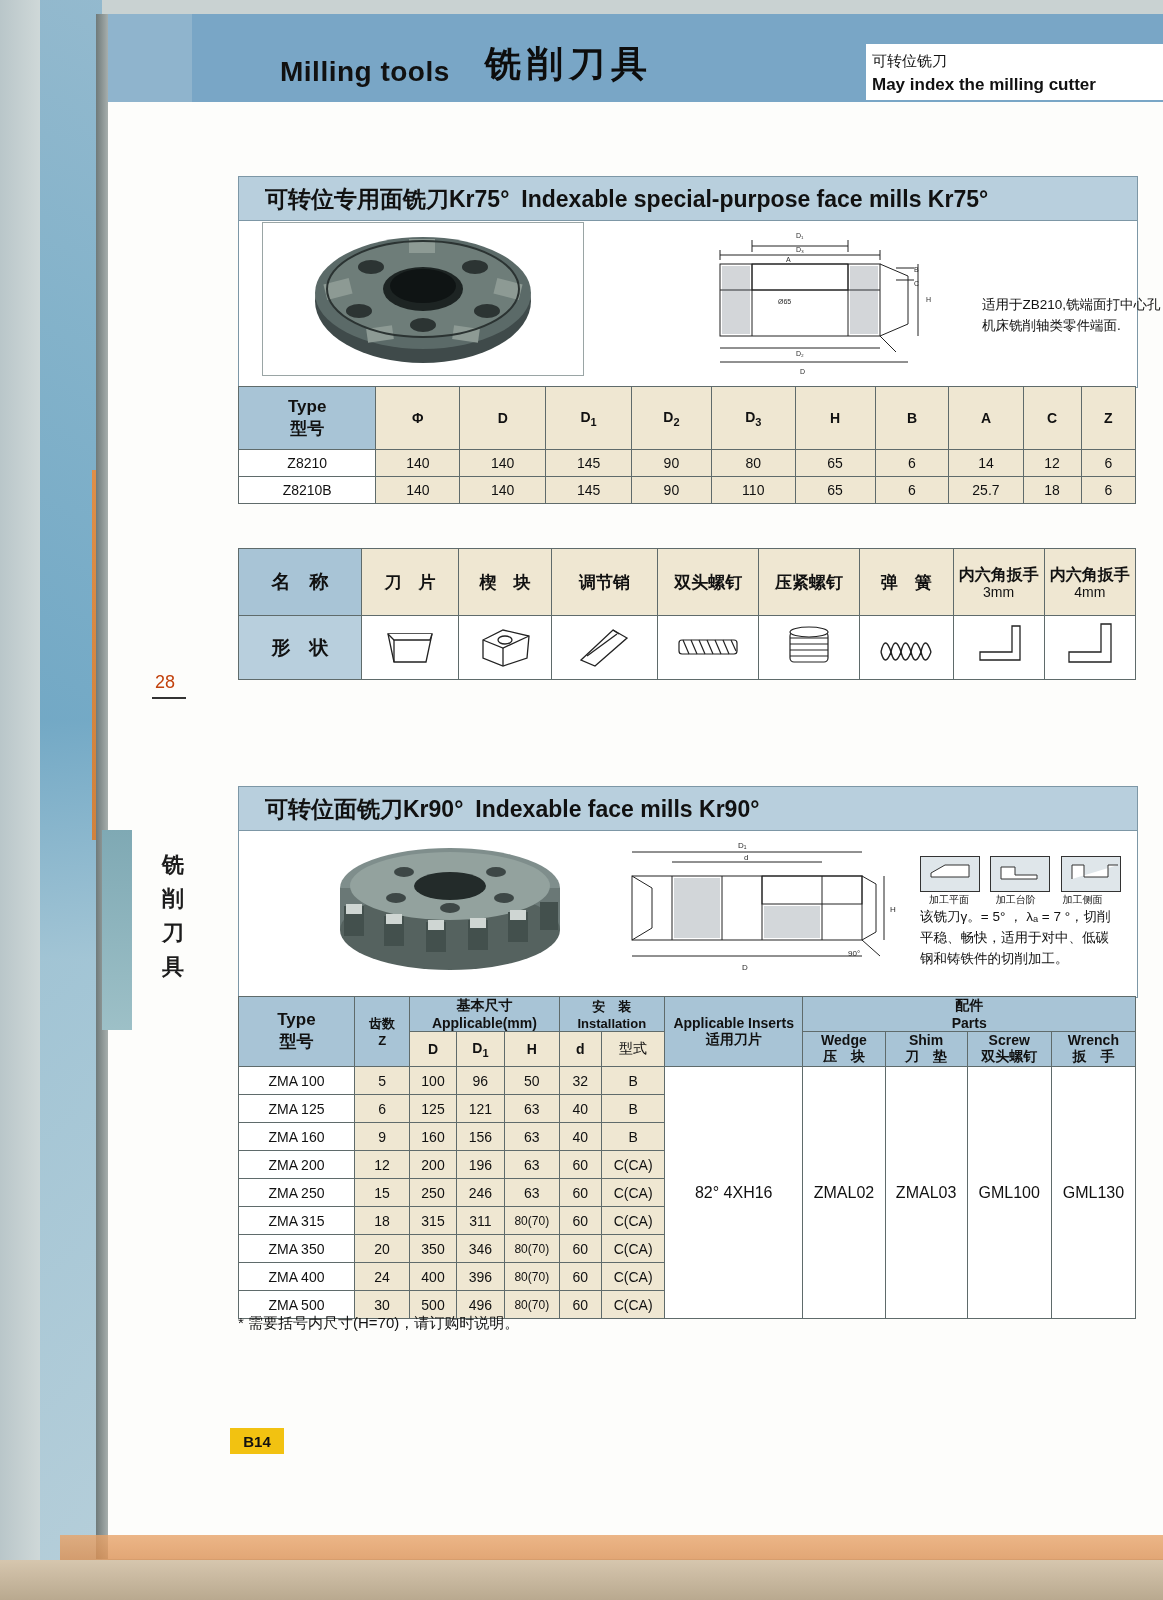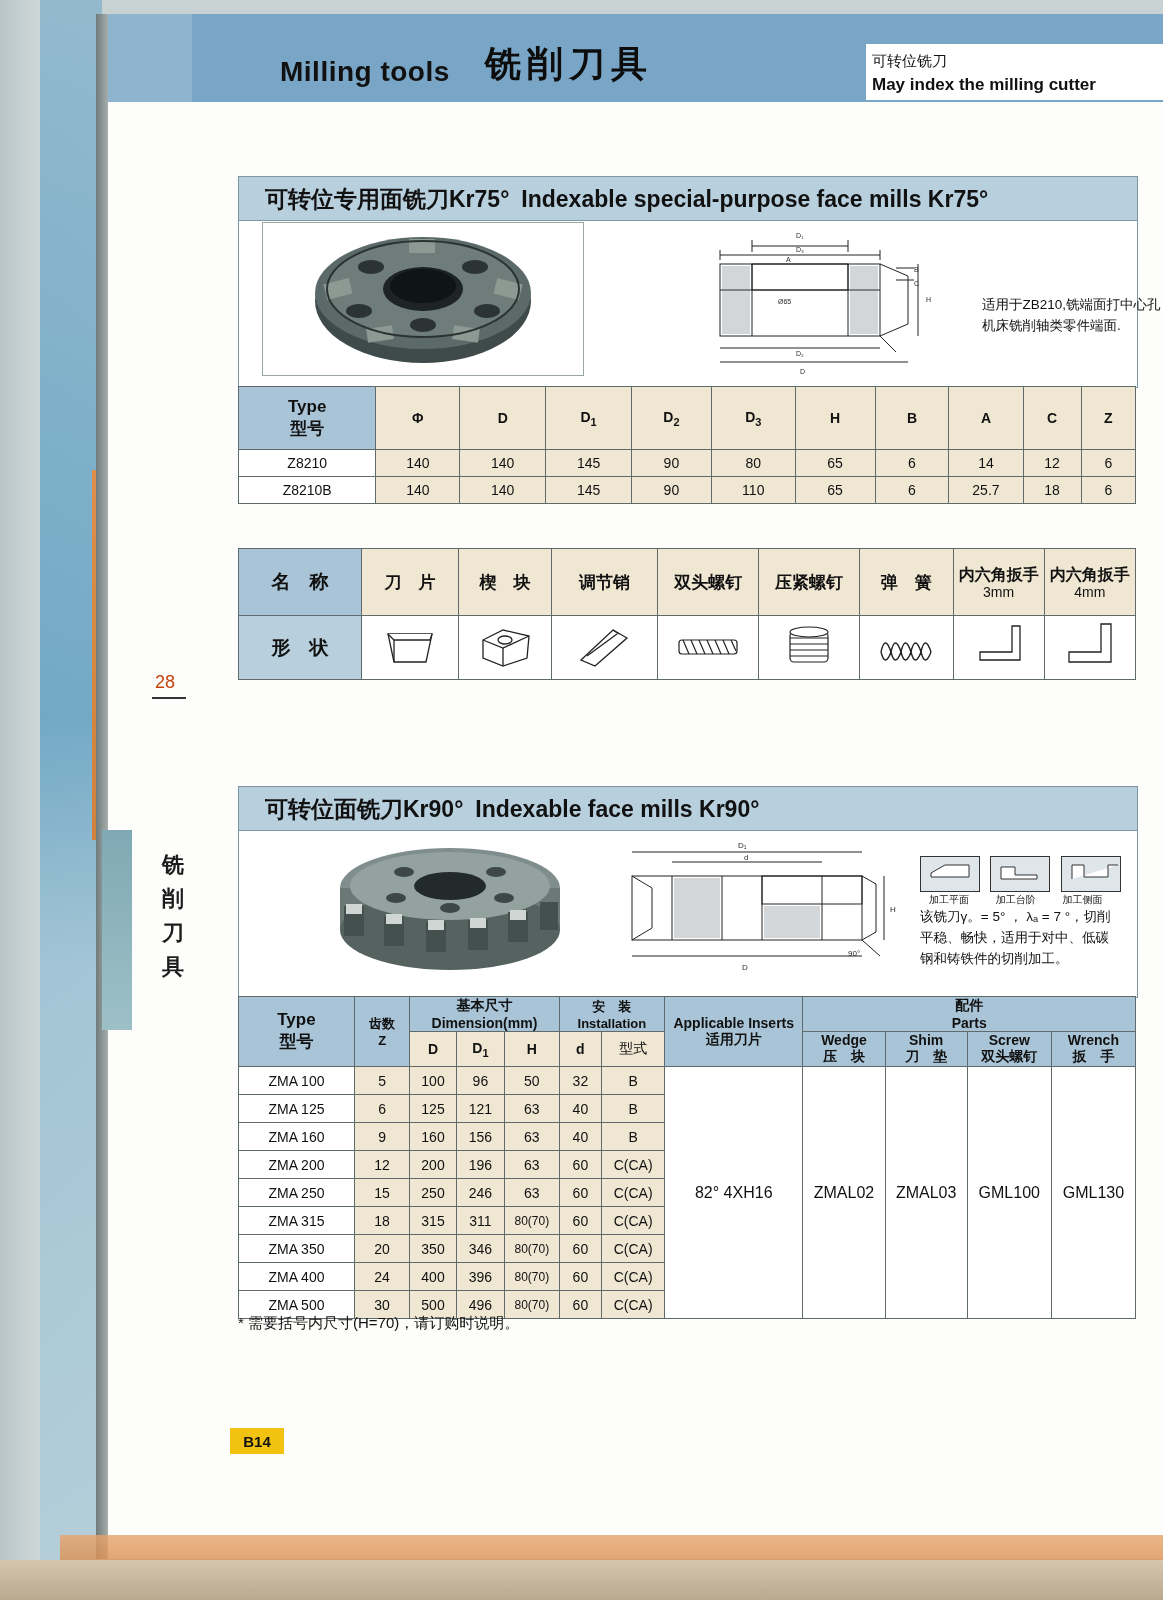--- a/index.html
+++ b/index.html
@@ -442,21 +442,21 @@
     <td class="thead-blue" rowspan="2" style="width:118px;font-size:17px;">
       <div>Type</div>
       <div>型号</div>
     </td>
     <td class="thead-blue" rowspan="2" style="width:56px;font-size:13px;">
       <div>齿数</div>
       <div style="font-weight:bold;">Z</div>
     </td>
     <td class="thead-blue" colspan="3" style="width:140px;font-size:14px;">
       <div>基本尺寸</div>
-      <div>Dimension(mm)</div>
+      <div>Applicable(mm)</div>
     </td>
     <td class="thead-blue" colspan="2" style="width:106px;font-size:13px;">
       <div>安　装</div>
       <div>Installation</div>
     </td>
     <td class="thead-blue" rowspan="2" style="width:140px;font-size:14px;">
       <div>Applicable Inserts</div>
       <div>适用刀片</div>
     </td>
     <td class="thead-blue" colspan="4" style="font-size:14px;">

